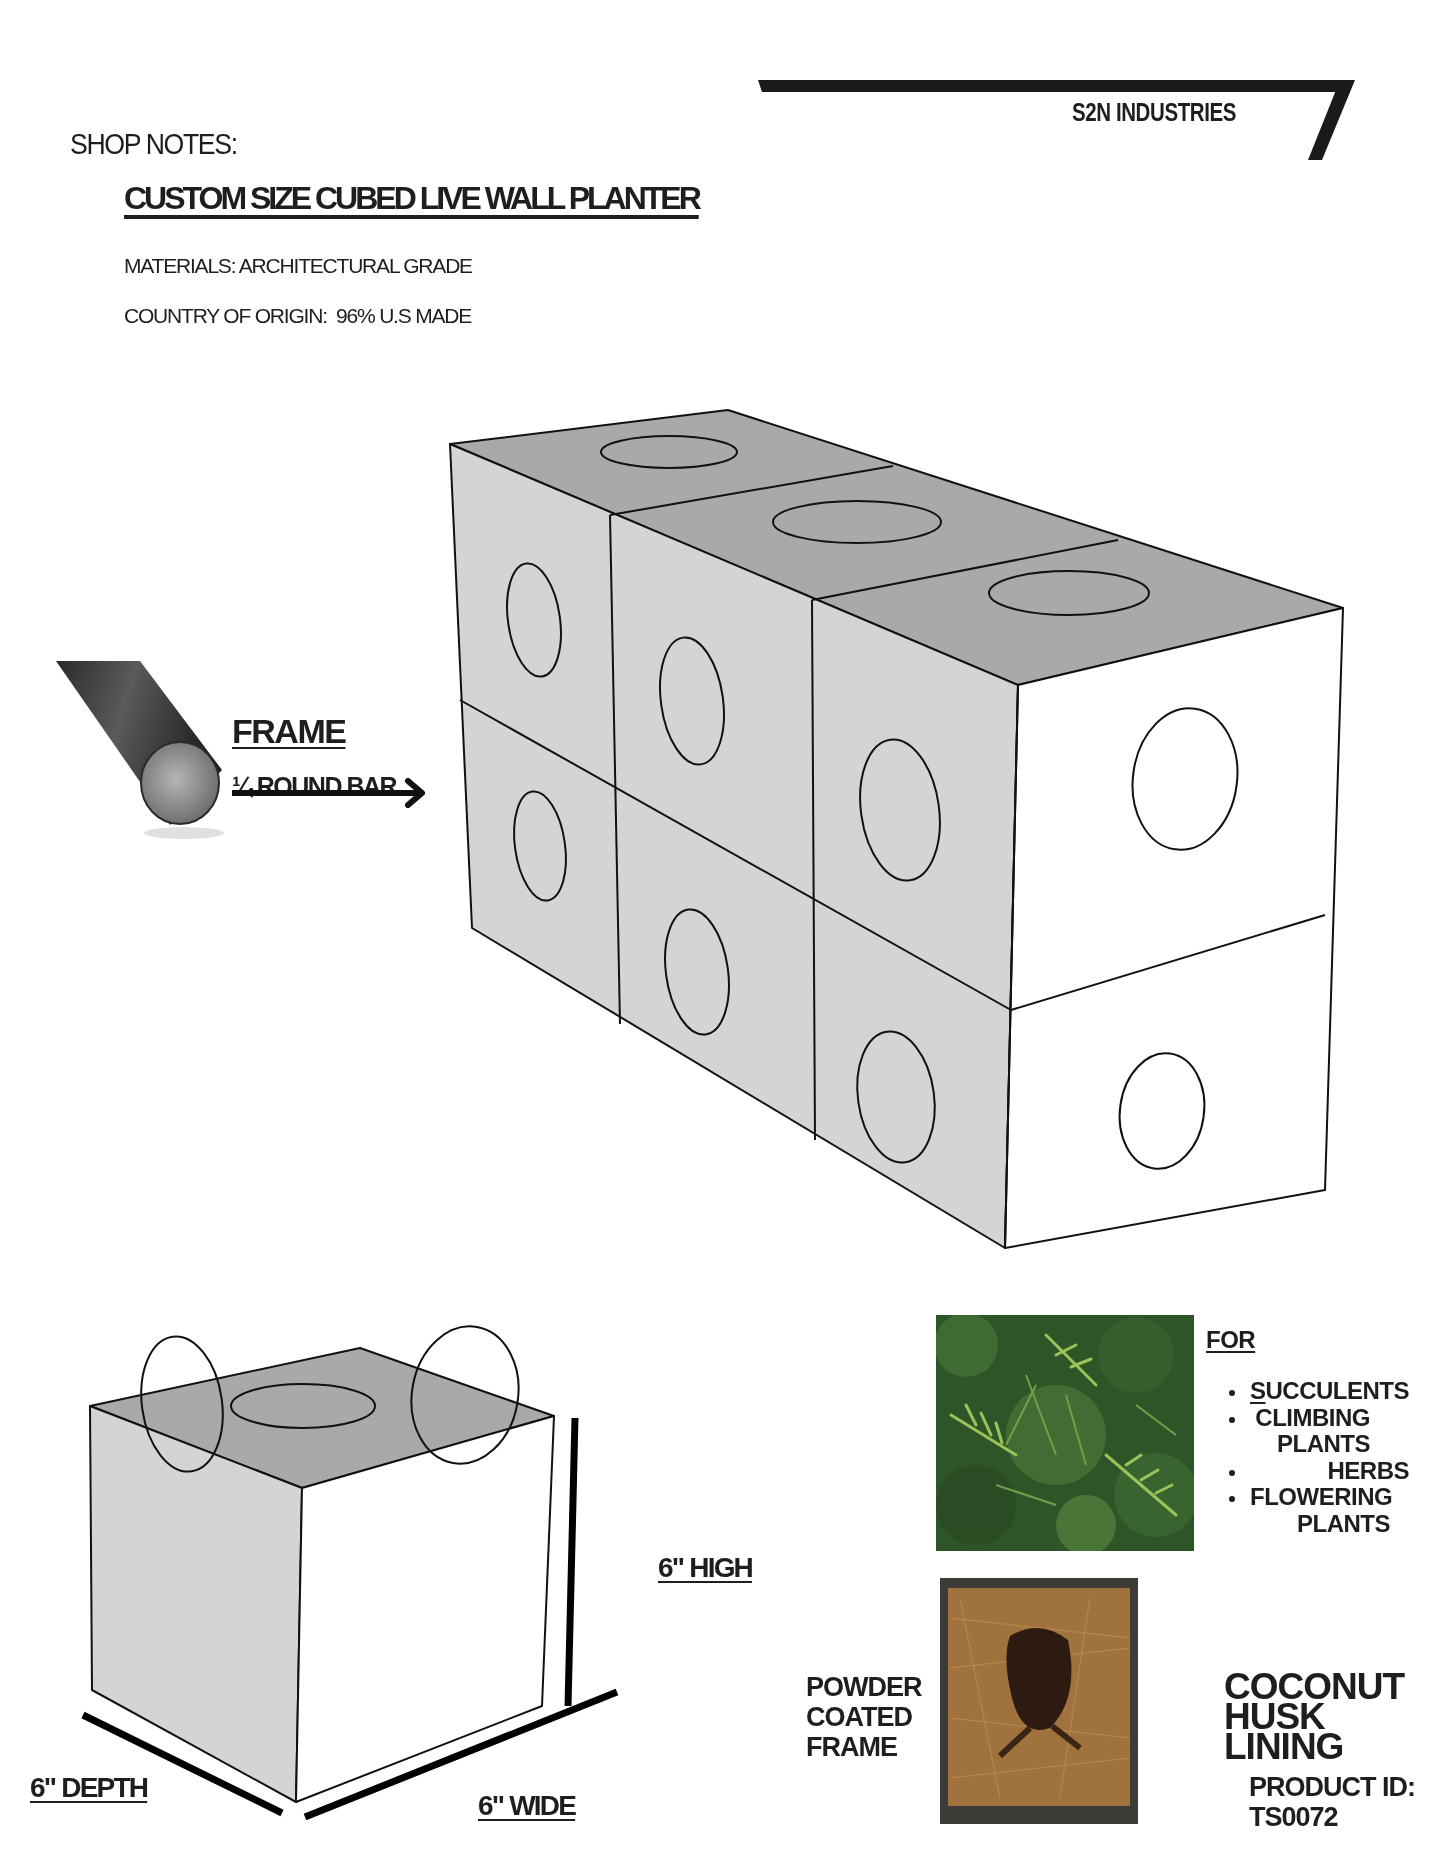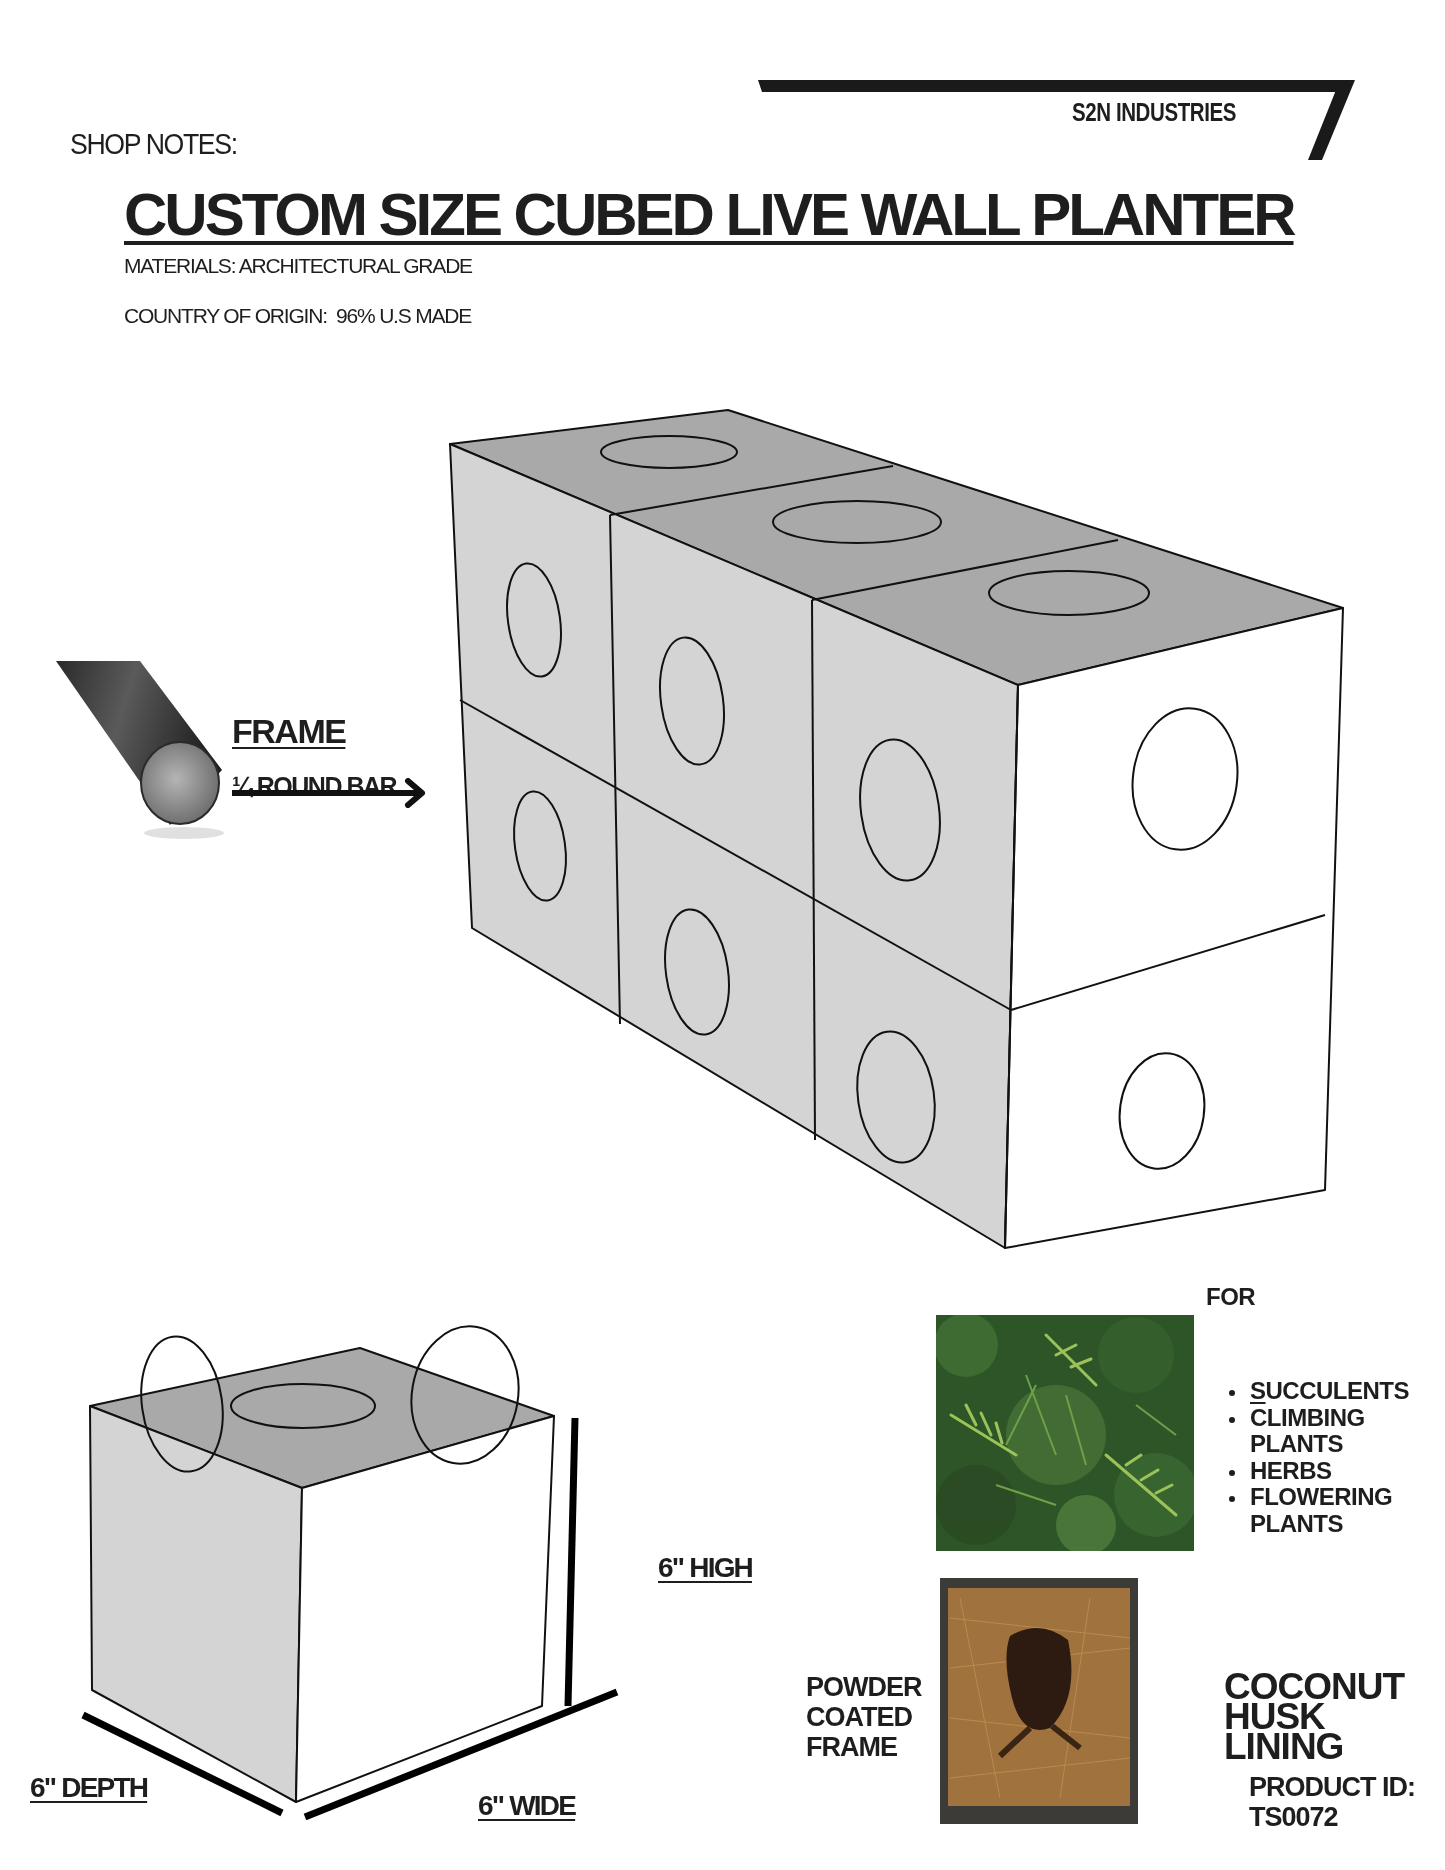--- a/index.html
+++ b/index.html
@@ -5,34 +5,34 @@
   html, body { margin:0; padding:0; background:#ffffff; }
   body { width:1445px; height:1870px; position:relative; overflow:hidden;
          font-family:"Liberation Sans", "DejaVu Sans", sans-serif; color:#1e1e1e; }
   .abs { position:absolute; }
   .cond { font-family:"Liberation Sans", sans-serif; font-weight:700; letter-spacing:-1px; }
   .u { text-decoration:underline; text-decoration-thickness:2px; text-underline-offset:3px; }
 
   #brand { left:1072px; top:98px; font-size:25px; font-weight:700; letter-spacing:-0.5px;
            transform:scaleX(0.82); transform-origin:left top; }
   #shop-notes { left:70px; top:128px; font-size:29px; font-weight:400; letter-spacing:-1.5px; transform:scaleX(0.92); transform-origin:left top;}
-  #title { left:124px; top:180px; font-size:60px; font-weight:700; letter-spacing:-3px;
+  #title { left:124px; top:180px; font-size:32px; font-weight:700; letter-spacing:-3px;
            text-decoration:underline; text-decoration-thickness:4px; text-underline-offset:6px; white-space:nowrap;}
   #materials { left:124px; top:254px; font-size:21px; letter-spacing:-1.2px; white-space:nowrap;}
   #origin { left:124px; top:304px; font-size:21px; letter-spacing:-1.2px; white-space:nowrap;}
   .lbl-key { text-decoration-thickness:2px; text-underline-offset:3px; }
 
   #frame-label { left:232px; top:712px; font-size:34px; font-weight:700; letter-spacing:-1.5px;
                  text-decoration:underline; text-decoration-thickness:2px; text-underline-offset:4px;}
   #frame-sub { left:232px; top:772px; font-size:25px; font-weight:700; letter-spacing:-1.5px; white-space:nowrap;}
 
-  #for-label { left:1206px; top:1283px; font-size:24px; font-weight:700; letter-spacing:-0.5px;
-               text-decoration-thickness:2px; text-underline-offset:3px;}
+  #for-label { left:1206px; top:1326px; font-size:24px; font-weight:700; letter-spacing:-0.5px;
+               text-decoration:underline; text-decoration-thickness:2px; text-underline-offset:3px;}
   #plant-list { left:1222px; top:1378px; margin:0; padding:0 0 0 26px; font-size:24px; font-weight:700;
-                line-height:26.5px; letter-spacing:-0.5px; }
+                line-height:26.5px; letter-spacing:-0.5px;text-align:right; }
   #plant-list li { padding-left:2px; }
   #plant-list li::marker { font-size:20px; }
 
   #powder { left:806px; top:1672px; font-size:27px; font-weight:700; letter-spacing:-1px; line-height:30px; width:130px;}
   #coconut { left:1224px; top:1672px; font-size:37px; font-weight:700; letter-spacing:-1px; line-height:30px; width:200px;}
   #product { left:1224px; top:1772px; font-size:27px; font-weight:700; letter-spacing:-1px; line-height:30px; width:200px;margin-left:25px;}
 
   #high { left:658px; top:1552px; font-size:28px; font-weight:700; letter-spacing:-1.8px; }
   #depth { left:30px; top:1772px; font-size:28px; font-weight:700; letter-spacing:-1.8px; }
   #wide { left:478px; top:1790px; font-size:28px; font-weight:700; letter-spacing:-1.8px; }

